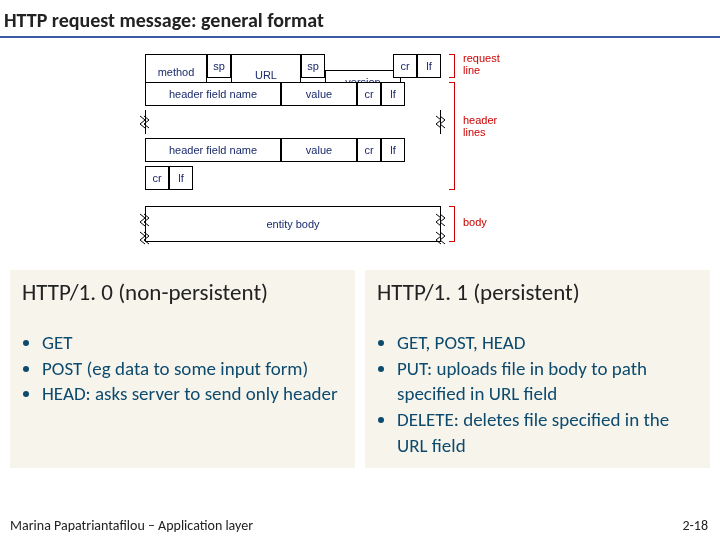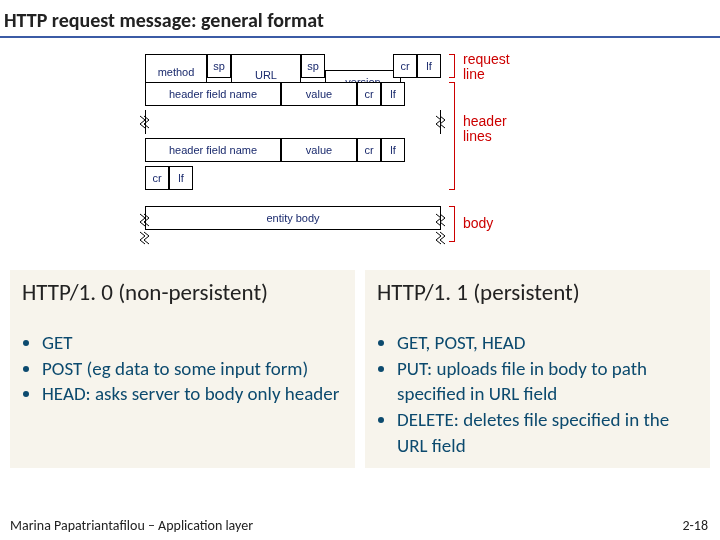--- a/index.html
+++ b/index.html
@@ -43,21 +43,21 @@
   .bracket {
     position: absolute;
     border-right: 1px solid #c00;
     border-top: 1px solid #c00;
     border-bottom: 1px solid #c00;
     width: 6px;
   }
   .brlabel {
     position: absolute;
     font-family: Arial, sans-serif;
-    font-size: 14px;
+    font-size: 11px;
     color: #c00;
     line-height: 1.1;
   }
   .cols {
     display: flex;
     gap: 10px;
     padding: 6px 10px 0 10px;
   }
   .col {
     flex: 1;
@@ -119,21 +119,21 @@
       </svg>
 
     <div class="cell" style="left:0;top:84px;width:136px;height:24px">header field name</div>
     <div class="cell" style="left:136px;top:84px;width:76px;height:24px">value</div>
     <div class="cell" style="left:212px;top:84px;width:24px;height:24px">cr</div>
     <div class="cell" style="left:236px;top:84px;width:24px;height:24px">lf</div>
 
     <div class="cell" style="left:0;top:112px;width:24px;height:24px">cr</div>
     <div class="cell" style="left:24px;top:112px;width:24px;height:24px">lf</div>
 
-    <div class="cell" style="left:0;top:152px;width:296px;height:24px">entity body</div>
+    <div class="cell" style="left:0;top:152px;width:296px;height:36px">entity body</div>
     <svg style="position:absolute;left:-6px;top:158px" width="12" height="16">
         <path d="M1 2 L6 6 L1 10 L6 14" stroke="#000" fill="none" stroke-width="1"></path>
         <path d="M5 2 L10 6 L5 10 L10 14" stroke="#000" fill="none" stroke-width="1"></path>
       </svg>
     <svg style="position:absolute;left:290px;top:158px" width="12" height="16">
         <path d="M1 2 L6 6 L1 10 L6 14" stroke="#000" fill="none" stroke-width="1"></path>
         <path d="M5 2 L10 6 L5 10 L10 14" stroke="#000" fill="none" stroke-width="1"></path>
       </svg>
     <svg style="position:absolute;left:-6px;top:176px" width="12" height="16">
         <path d="M1 2 L6 6 L1 10 L6 14" stroke="#000" fill="none" stroke-width="1"></path>
@@ -156,21 +156,21 @@
     <div class="brlabel" style="left:318px;top:162px">body</div>
   </div>
 </div>
 
 <div class="cols">
   <div class="col">
     <div class="col-title">HTTP/1. 0 (non-persistent)</div>
     <ul>
       <li>GET</li>
       <li>POST (eg data to some input form)</li>
-      <li>HEAD: asks server to body only header</li>
+      <li>HEAD: asks server to send only header</li>
     </ul>
   </div>
   <div class="col">
     <div class="col-title">HTTP/1. 1 (persistent)</div>
     <ul>
       <li>GET, POST, HEAD</li>
       <li>PUT: uploads file in body to path specified in URL field</li>
       <li>DELETE: deletes file specified in the URL field</li>
     </ul>
   </div>

